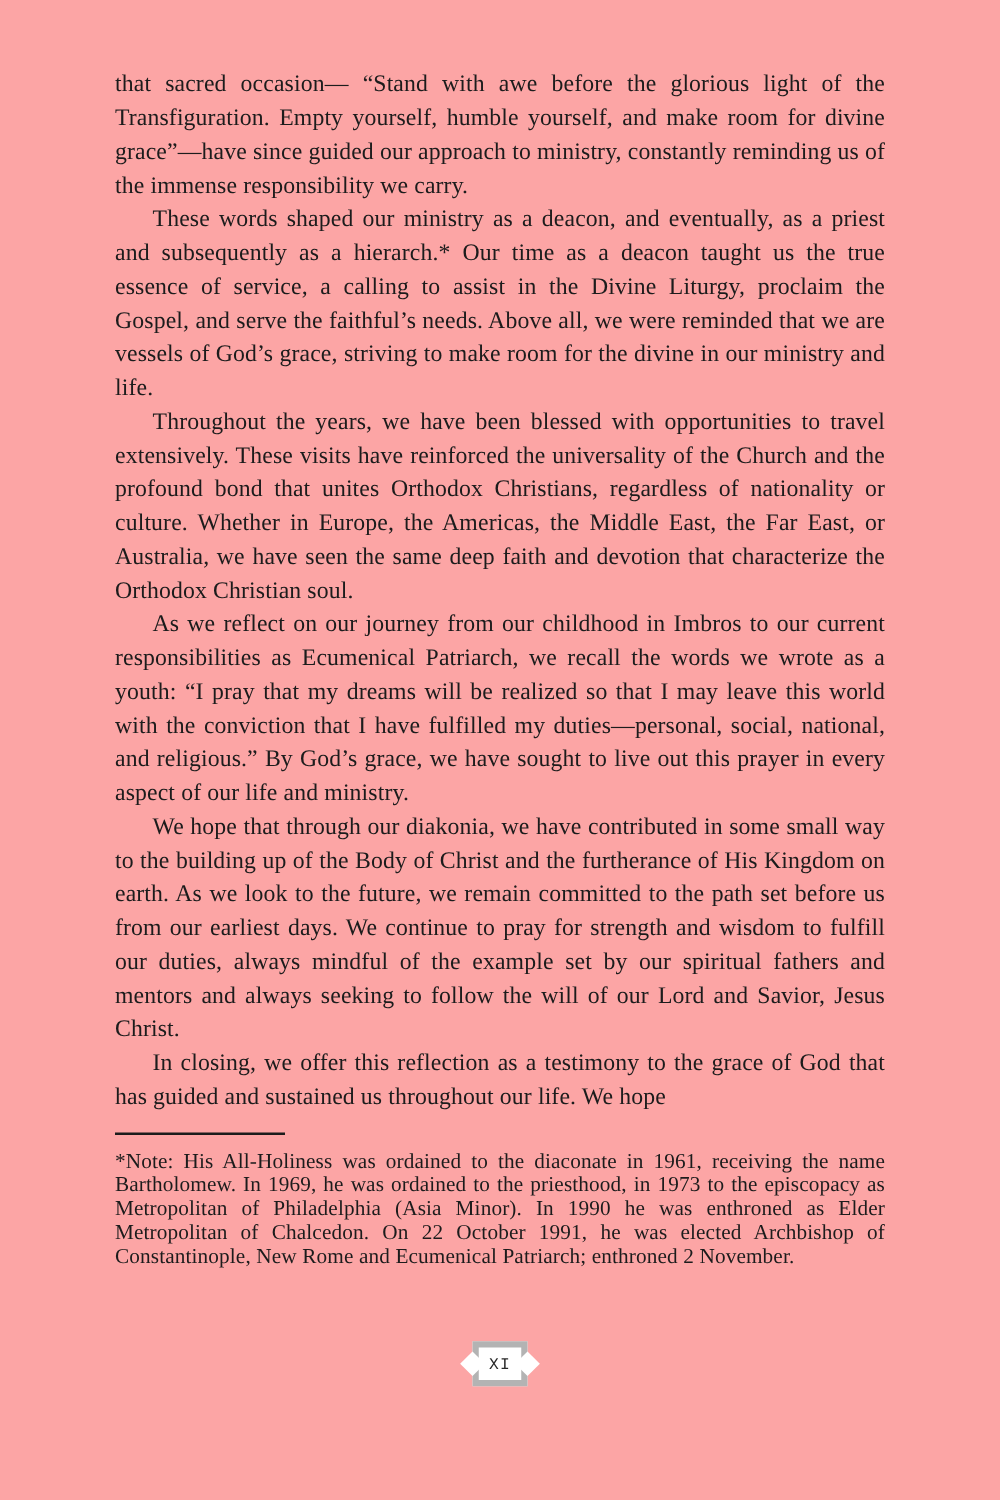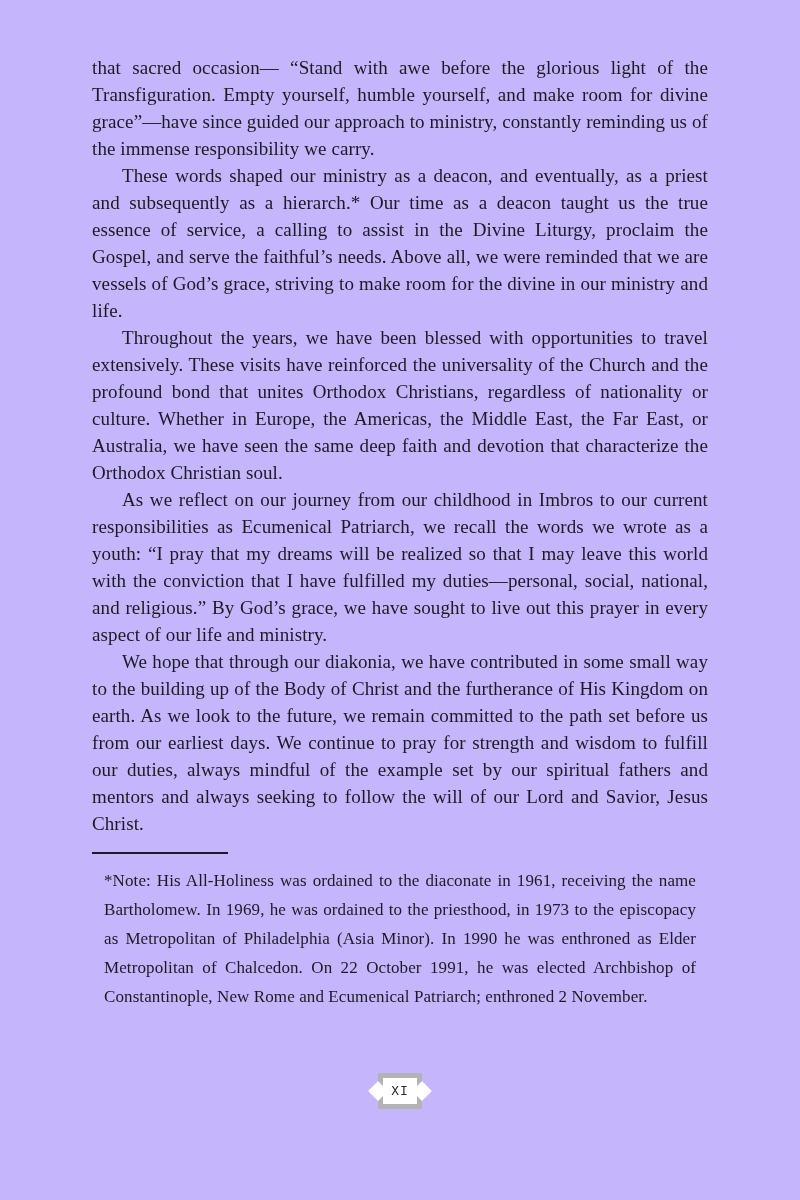--- a/index.html
+++ b/index.html
@@ -4,21 +4,21 @@
 <style>
   html, body {
     margin: 0;
     padding: 0;
     background: #ffffff;
   }
   .page {
     position: relative;
     width: 800px;
     height: 1200px;
-    background: #c4b5fd;
+    background: #fca5a5;
     overflow: hidden;
     font-family: "Liberation Serif", serif;
     color: #1c1c1c;
   }
   .text-column {
     position: absolute;
     top: 54px;
     left: 92px;
     width: 616px;
   }
@@ -32,23 +32,23 @@
   .body-text p.indent {
     text-indent: 30px;
   }
   .footnote-separator {
     width: 136px;
     height: 0;
     border-top: 2px solid #1c1c1c;
     margin: 15px 0 11px 0;
   }
   .footnote p {
-    margin: 12px;
+    margin: 0;
     font-size: 17px;
-    line-height: 29px;
+    line-height: 19px;
     text-align: justify;
     letter-spacing: 0.1px;
   }
   .page-number-box {
     position: absolute;
     top: 1073px;
     left: 50%;
     transform: translateX(-50%);
     width: 34px;
     height: 26px;
@@ -84,20 +84,21 @@
 <body>
 
 <div class="page">
   <div class="text-column">
     <div class="body-text">
       <p>that sacred occasion— “Stand with awe before the glorious light of the Transfiguration. Empty yourself, humble yourself, and make room for divine grace”—have since guided our approach to ministry, constantly reminding us of the immense responsibility we carry.</p>
       <p class="indent">These words shaped our ministry as a deacon, and eventually, as a priest and subsequently as a hierarch.* Our time as a deacon taught us the true essence of service, a calling to assist in the Divine Liturgy, proclaim the Gospel, and serve the faithful’s needs. Above all, we were reminded that we are vessels of God’s grace, striving to make room for the divine in our ministry and life.</p>
       <p class="indent">Throughout the years, we have been blessed with opportunities to travel extensively. These visits have reinforced the universality of the Church and the profound bond that unites Orthodox Christians, regardless of nationality or culture. Whether in Europe, the Americas, the Middle East, the Far East, or Australia, we have seen the same deep faith and devotion that characterize the Orthodox Christian soul.</p>
       <p class="indent">As we reflect on our journey from our childhood in Imbros to our current responsibilities as Ecumenical Patriarch, we recall the words we wrote as a youth: “I pray that my dreams will be realized so that I may leave this world with the conviction that I have fulfilled my duties—personal, social, national, and religious.” By God’s grace, we have sought to live out this prayer in every aspect of our life and ministry.</p>
       <p class="indent">We hope that through our diakonia, we have contributed in some small way to the building up of the Body of Christ and the furtherance of His Kingdom on earth. As we look to the future, we remain committed to the path set before us from our earliest days. We continue to pray for strength and wisdom to fulfill our duties, always mindful of the example set by our spiritual fathers and mentors and always seeking to follow the will of our Lord and Savior, Jesus Christ.</p>
+      <p class="indent">In closing, we offer this reflection as a testimony to the grace of God that has guided and sustained us throughout our life. We hope</p>
     </div>
     <div class="footnote-separator"></div>
     <div class="footnote">
       <p>*Note: His All-Holiness was ordained to the diaconate in 1961, receiving the name Bartholomew. In 1969, he was ordained to the priesthood, in 1973 to the episcopacy as Metropolitan of Philadelphia (Asia Minor). In 1990 he was enthroned as Elder Metropolitan of Chalcedon. On 22 October 1991, he was elected Archbishop of Constantinople, New Rome and Ecumenical Patriarch; enthroned 2 November.</p>
     </div>
   </div>
   <div class="page-number-box">
     <span class="page-number">XI</span>
   </div>
 </div>

